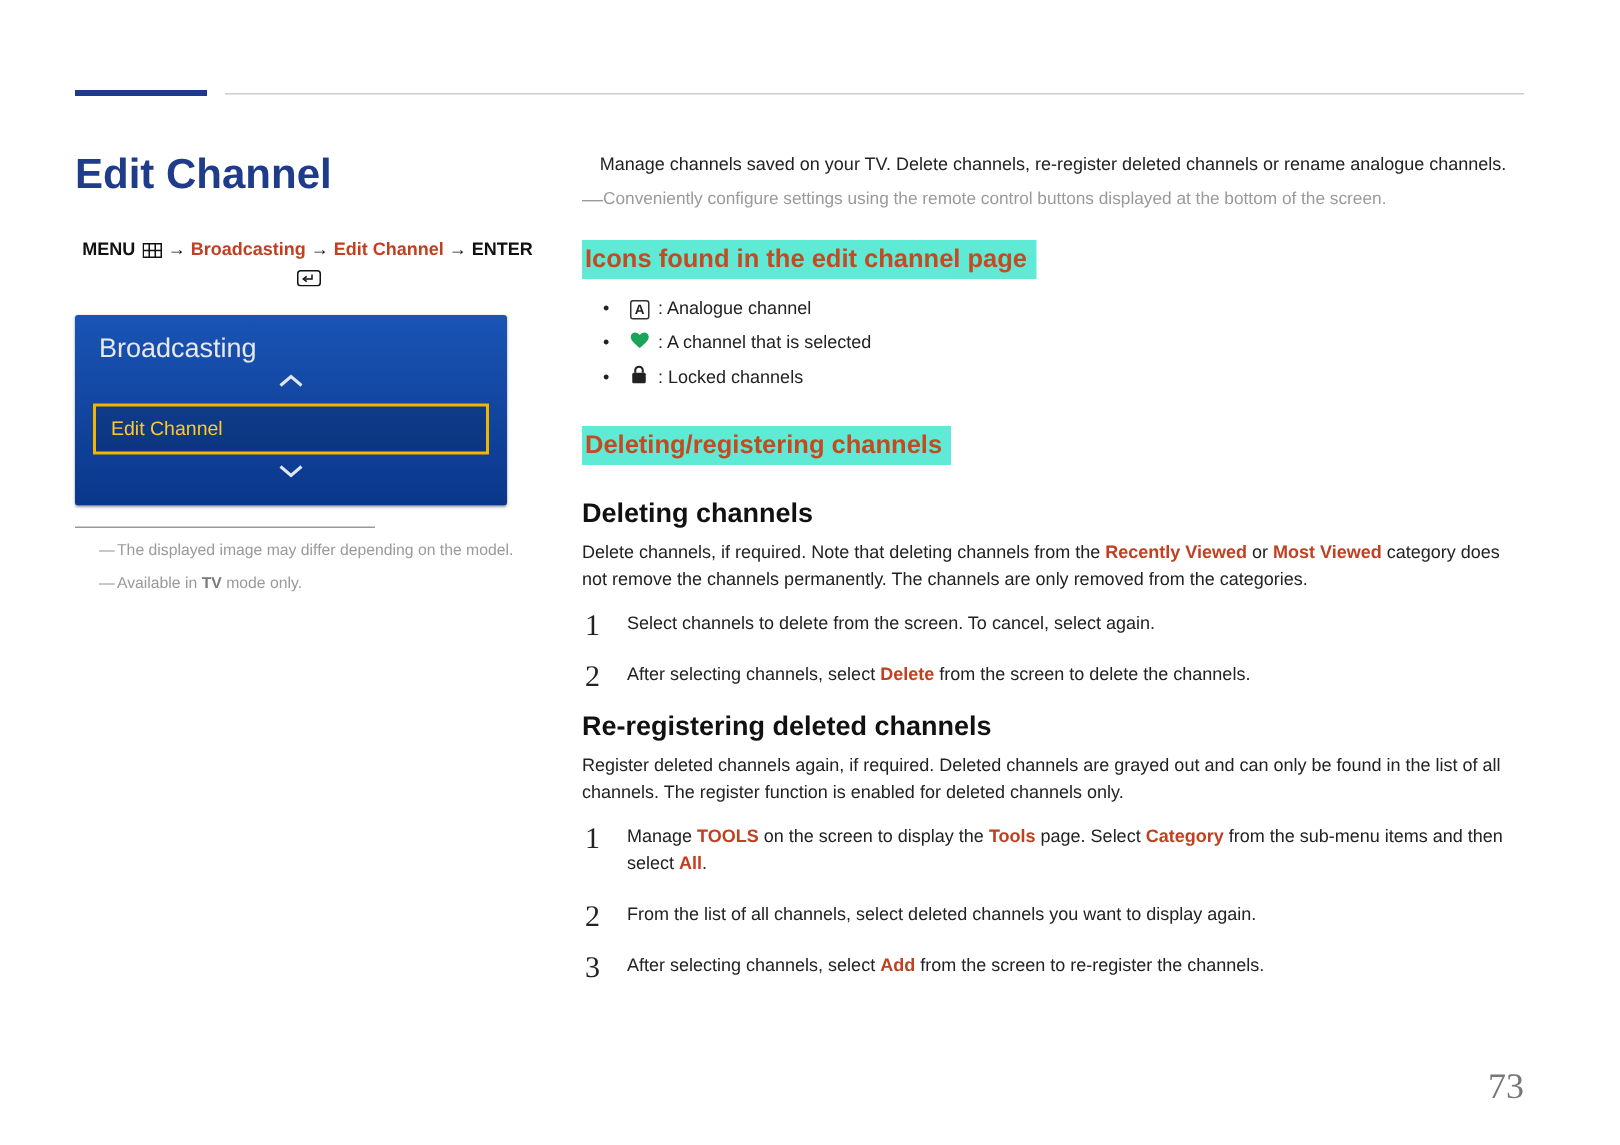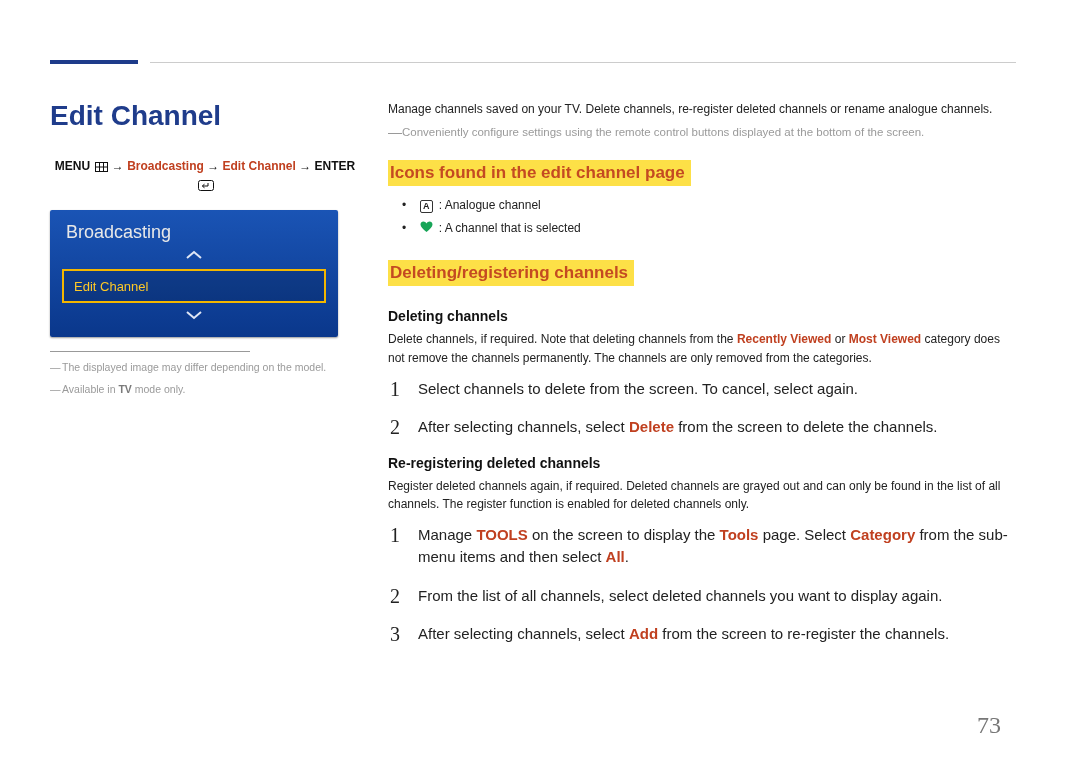--- a/index.html
+++ b/index.html
@@ -19,45 +19,45 @@
   .breadcrumb .enter-icon { display: inline-block; vertical-align: -2px; margin-left: 2px; }
 
   .tv-panel { margin-top: 14px; width: 288px; background: #0b3b8e; background: linear-gradient(180deg, #1a54b5 0%, #0a378b 100%); border-radius: 2px; padding: 8px 10px 10px 10px; box-shadow: 0 1px 2px rgba(0,0,0,0.4); }
   .tv-panel .panel-title { color: #e8e8e8; font-size: 18px; font-weight: 400; padding: 4px 6px 2px 6px; }
   .tv-panel .arrow-row { text-align: center; padding: 2px 0; }
   .tv-panel .arrow-row svg { display: inline-block; }
   .tv-panel .sel { border: 2px solid #f3b600; background: rgba(0,0,0,0.15); padding: 6px 10px; margin: 2px 2px; }
   .tv-panel .sel-text { color: #ffc926; font-size: 13px; }
 
   .notes-divider { margin-top: 14px; width: 200px; border-top: 1px solid #999; }
-  .note { font-size: 10.5px; color: #9a9a9a; margin-top: 8px; line-height: 1.4; }
+  .note { font-size: 10.5px; color: #9a9a9a; margin-top: 8px; line-height: 1.4; margin-left: 16px; }
   .note-dash { display: inline-block; width: 12px; text-align: left; color: #9a9a9a; }
   .note strong { color: #7a7a7a; font-weight: 700; }
 
-  .right p.intro { font-size: 12px; color: #222; line-height: 1.5; }
+  .right p.intro { font-size: 12px; color: #222; line-height: 1.5; text-align: center; }
   .right .sub-intro { font-size: 11.5px; color: #9a9a9a; margin-top: 6px; }
   .right .sub-intro .dash { display: inline-block; width: 14px; color: #9a9a9a; font-size: 14px; vertical-align: -1px; }
 
-  h2.section { display: inline-block; font-size: 17px; font-weight: 700; color: #c44a22; background: #fde047; padding: 3px 6px 3px 2px; margin-top: 20px; margin-bottom: 8px; }
-  h3.subhead { font-size: 14px; font-weight: 700; color: #111; margin-top: 14px; margin-bottom: 6px; }
+  h2.section { display: inline-block; font-size: 17px; font-weight: 700; color: #c44a22; background: #5eead4; padding: 3px 6px 3px 2px; margin-top: 20px; margin-bottom: 8px; }
+  h3.subhead { font-size: 18px; font-weight: 700; color: #111; margin-top: 14px; margin-bottom: 6px; }
 
   ul.icon-list { list-style: none; padding-left: 14px; }
   ul.icon-list li { font-size: 12px; color: #222; line-height: 1.9; }
   ul.icon-list li .dot { display: inline-block; width: 12px; }
   ul.icon-list li .glyph { display: inline-block; width: 18px; text-align: center; vertical-align: middle; }
 
   .para { font-size: 12px; color: #222; line-height: 1.55; }
   .para .hl { color: #c04020; font-weight: 700; }
 
   ol.steps { list-style: none; counter-reset: step; margin-top: 6px; }
-  ol.steps li { position: relative; padding-left: 30px; font-size: 15px; color: #222; line-height: 1.5; margin: 10px 0 16px 0; }
+  ol.steps li { position: relative; padding-left: 30px; font-size: 12px; color: #222; line-height: 1.5; margin: 10px 0 16px 0; }
   ol.steps li::before { counter-increment: step; content: counter(step); position: absolute; left: 2px; top: -4px; font-family: Georgia, 'Times New Roman', serif; font-size: 20px; color: #222; }
   ol.steps li .hl { color: #c04020; font-weight: 700; }
 
-  .page-num { position: absolute; right: 59px; bottom: 24px; font-size: 24px; color: #777; font-family: Georgia, 'Times New Roman', serif; }
+  .page-num { position: absolute; right: 44px; bottom: 24px; font-size: 24px; color: #777; font-family: Georgia, 'Times New Roman', serif; }
 
   .a-box { display:inline-block; width:13px; height:13px; border:1.2px solid #333; border-radius:2px; text-align:center; font-size:9px; line-height:11px; font-weight:700; vertical-align:middle; }
 </style>
 </head>
 <body>
 
 <div class="page">
   <div class="topbar">
     <div class="accent"></div>
     <div class="rule"></div>
@@ -131,20 +131,30 @@
         </li>
         <li>
           <span class="dot">•</span>
           <span class="glyph">
             <svg width="13" height="12" viewBox="0 0 13 12">
                 <path d="M6.5 11 C3 8 0.5 6 0.5 3.5 C0.5 1.8 1.9 0.6 3.4 0.6 C4.6 0.6 5.7 1.3 6.5 2.4 C7.3 1.3 8.4 0.6 9.6 0.6 C11.1 0.6 12.5 1.8 12.5 3.5 C12.5 6 10 8 6.5 11 Z" fill="#18a558"></path>
               </svg>
           </span>
           <span>: A channel that is selected</span>
         </li>
+        <li>
+          <span class="dot">•</span>
+          <span class="glyph">
+            <svg width="12" height="13" viewBox="0 0 12 13">
+                <rect x="1.5" y="5.5" width="9" height="7" rx="1" fill="#222"></rect>
+                <path d="M3.5 5.5 V4 a2.5 2.5 0 0 1 5 0 V5.5" fill="none" stroke="#222" stroke-width="1.4"></path>
+              </svg>
+          </span>
+          <span>: Locked channels</span>
+        </li>
       </ul>
 
       <h2 class="section">Deleting/registering channels</h2>
 
       <h3 class="subhead">Deleting channels</h3>
       <p class="para">
         <span>Delete channels, if required. Note that deleting channels from the </span><span class="hl">Recently Viewed</span><span> or </span><span class="hl">Most Viewed</span><span> category does not remove the channels permanently. The channels are only removed from the categories.</span>
       </p>
       <ol class="steps">
         <li>Select channels to delete from the screen. To cancel, select again.</li>

